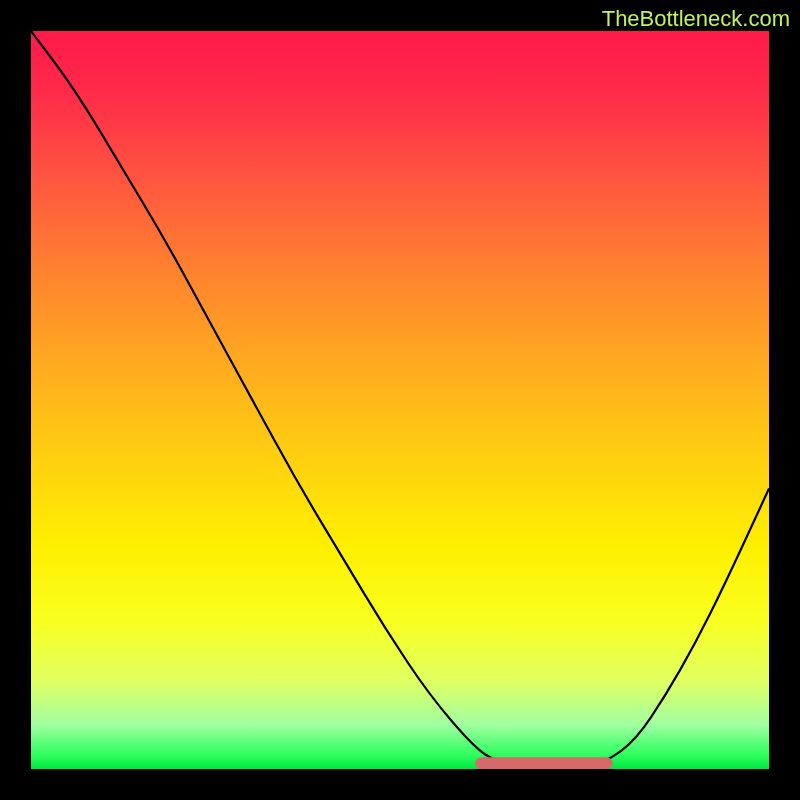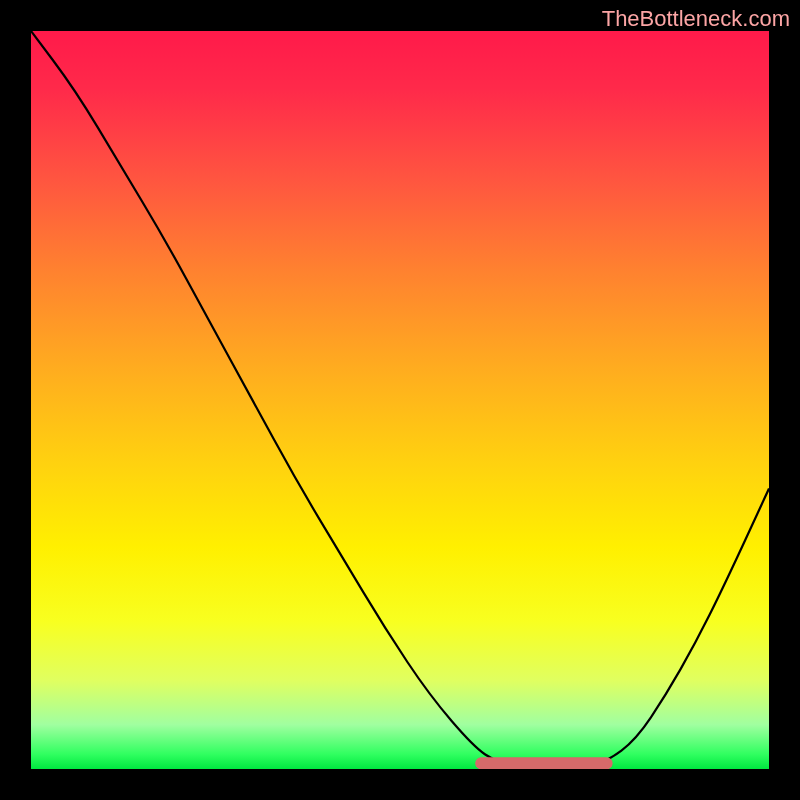--- a/index.html
+++ b/index.html
@@ -8,21 +8,21 @@
     width: 800px;
     height: 800px;
     background: #000;
     position: relative;
     font-family: Arial, sans-serif;
   }
   .watermark {
     position: absolute;
     top: 6px;
     right: 10px;
-    color: #fca5a5;
+    color: #bef264;
     font-size: 22px;
     font-weight: 500;
     z-index: 10;
   }
   .plot-area {
     position: absolute;
     left: 31px;
     top: 31px;
     width: 738px;
     height: 738px;

